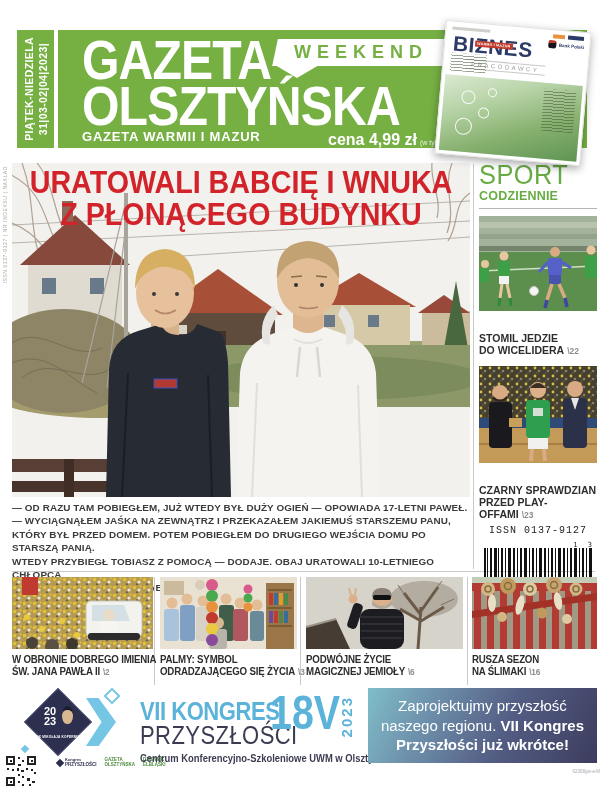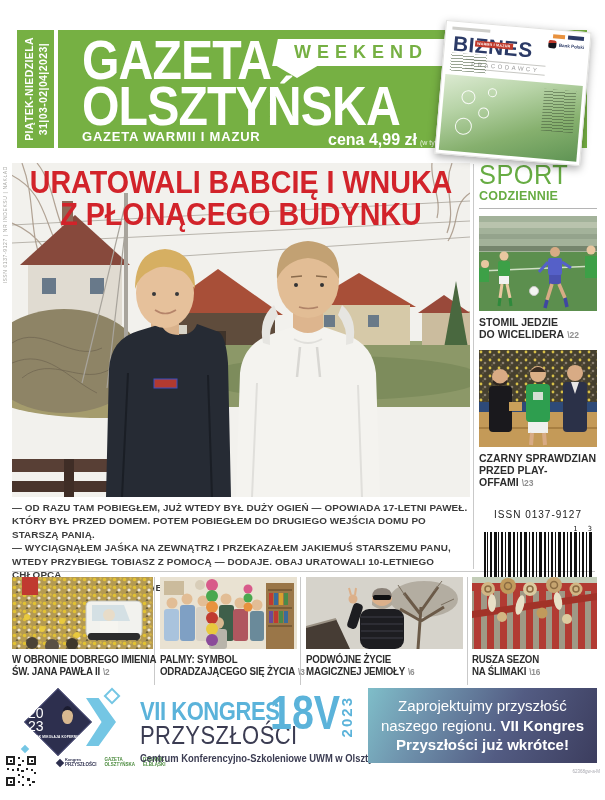--- a/index.html
+++ b/index.html
@@ -70,45 +70,45 @@
   .vd-t1{left:154px;top:577px;height:108px;} .vd-t2{left:300px;top:577px;height:108px;}
   .vd-t3{left:467px;top:577px;height:108px;}
 
   
   .sidebar{position:absolute;left:479px;top:163px;width:118px;}
   .sp-title{color:#67ac43;font-size:27px;font-weight:400;line-height:.92;letter-spacing:.5px;
             transform:scaleX(.94);transform-origin:left;}
   .sp-sub{color:#67ac43;font-size:12.5px;font-weight:800;margin-top:1px;letter-spacing:.2px;}
   .sp-rule{height:1px;background:#b5b5b5;margin:5px 0 7px;}
   .side-photo{width:118px;}
-  .side-cap{margin-top:1px;font-size:10.5px;font-weight:800;color:#2d2d2d;line-height:1.18;}
+  .side-cap{margin-top:17px;font-size:10.5px;font-weight:800;color:#2d2d2d;line-height:1.18;}
   .side-cap .cap-line{display:block;}
   .gap8{height:9px;}
-  .issn{margin-top:20px;text-align:center;font-family:Liberation Sans, sans-serif;
+  .issn{margin-top:4px;text-align:center;font-family:Liberation Mono, monospace;
         font-size:10px;letter-spacing:1px;color:#222;}
   .barcode-wrap{position:relative;margin-top:12px;text-align:center;}
   .bc-addon{position:absolute;right:2px;top:-7px;font-family:"DejaVu Sans Mono",monospace;
             font-size:7px;letter-spacing:3px;color:#222;}
   .bc-digits{font-family:"DejaVu Sans Mono",monospace;font-size:8.5px;letter-spacing:2px;color:#222;margin-top:1px;}
 
   
   .teaser{position:absolute;top:577px;}
   .t1{left:12px;width:141px;} .t2{left:160px;width:147px;}
   .t3{left:306px;width:157px;} .t4{left:472px;width:135px;}
   .teaser-photo{width:100%;height:72px;overflow:hidden;}
   .teaser-cap{margin-top:5px;font-size:10px;font-weight:800;color:#2d2d2d;line-height:1.2;
               letter-spacing:-.2px;transform:scaleX(.97);transform-origin:left;}
   .teaser-cap .cap-line{display:block;white-space:nowrap;}
 
   
   .banner{position:absolute;left:0;top:688px;width:605px;height:92px;}
   .qr{position:absolute;left:4px;top:66px;}
   .diamond-wrap{position:absolute;left:28px;top:4px;width:60px;height:60px;}
   .diamond-bg{position:absolute;inset:6px;background:#2d2f4e;transform:rotate(45deg);border:1px solid #454771;}
-  .dy{position:absolute;left:0;top:15px;color:#fff;font-weight:400;font-size:14px;line-height:.9;}
+  .dy{position:absolute;left:16px;top:15px;color:#fff;font-weight:700;font-size:11px;line-height:.9;}
   .dy span{display:block;}
   .dface{position:absolute;right:15px;top:14px;width:11px;height:14px;background:#d8b890;
          border-radius:50% 50% 45% 45%;border-top:4px solid #1b1c30;}
   .dcap{position:absolute;left:0;right:0;bottom:13px;text-align:center;color:#fff;
         font-size:3.2px;font-weight:700;letter-spacing:.2px;}
   .chev{position:absolute;left:86px;top:10px;width:30px;height:48px;background:#74c6e4;
         clip-path:polygon(0 0,42% 0,100% 50%,42% 100%,0 100%,52% 50%);}
   .acc1{position:absolute;left:106px;top:2px;width:8px;height:8px;border:2px solid #74c6e4;transform:rotate(45deg);}
   .acc2{position:absolute;left:22px;top:58px;width:6px;height:6px;background:#74c6e4;transform:rotate(45deg);}
   .partners{position:absolute;left:57px;top:70px;display:flex;align-items:center;gap:8px;}
@@ -248,22 +248,22 @@
     </svg>
   </div>
 
   <div class="headline">
     <div>URATOWALI BABCIĘ I WNUKA</div>
     <div>Z PŁONĄCEGO BUDYNKU</div>
   </div>
 
   <div class="lead">
     <span>— OD RAZU TAM POBIEGŁEM, JUŻ WTEDY BYŁ DUŻY OGIEŃ — OPOWIADA 17-LETNI PAWEŁ.</span>
+    <span>— WYCIĄGNĄŁEM JAŚKA NA ZEWNĄTRZ I PRZEKAZAŁEM JAKIEMUŚ STARSZEMU PANU,</span>
     <span>KTÓRY BYŁ PRZED DOMEM. POTEM POBIEGŁEM DO DRUGIEGO WEJŚCIA DOMU PO STARSZĄ PANIĄ.</span>
-    <span>— WYCIĄGNĄŁEM JAŚKA NA ZEWNĄTRZ I PRZEKAZAŁEM JAKIEMUŚ STARSZEMU PANU,</span>
     <span>WTEDY PRZYBIEGŁ TOBIASZ Z POMOCĄ — DODAJE. OBAJ URATOWALI 10-LETNIEGO CHŁOPCA</span>
     <span><span class="inline">I JEGO PONAD 80-LETNIĄ BABCIĘ.</span><span class="page-ref">\4</span></span>
   </div>
 
   <div class="rule-mid"></div>
   <div class="v-div vd-side"></div>
 
   <div class="sidebar">
     <div class="sp-title">SPORT</div>
     <div class="sp-sub">CODZIENNIE</div>

